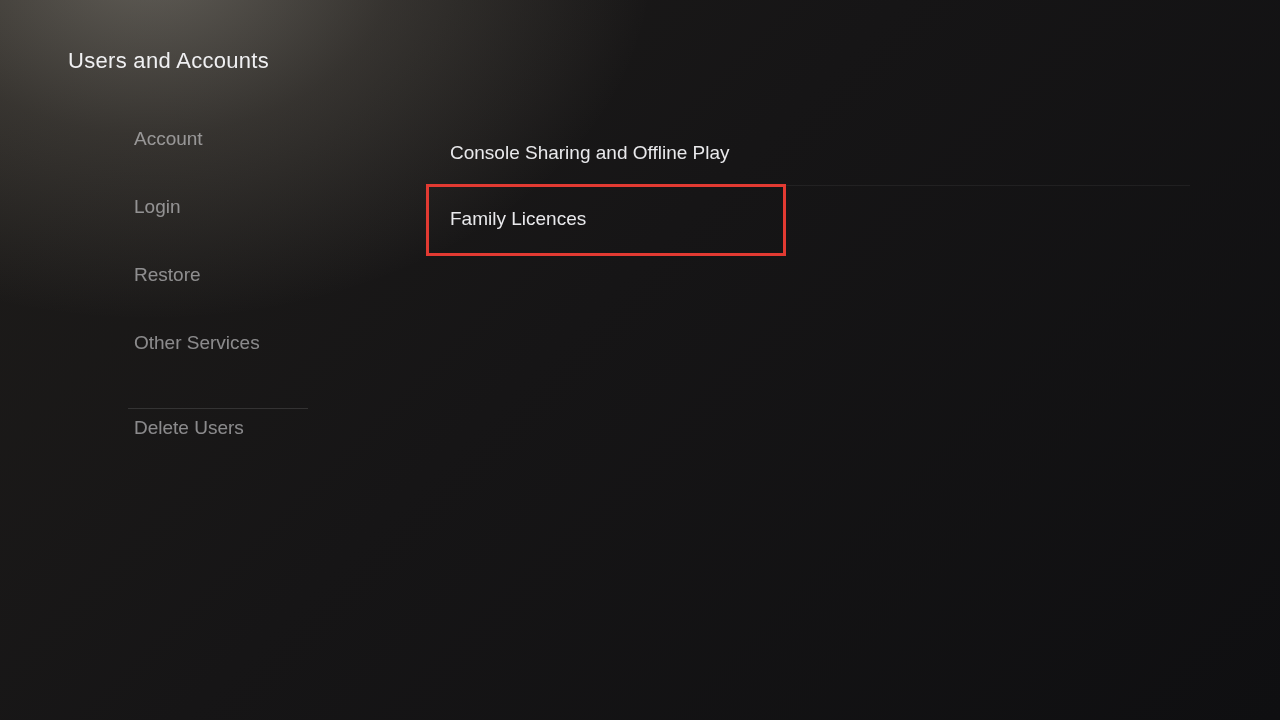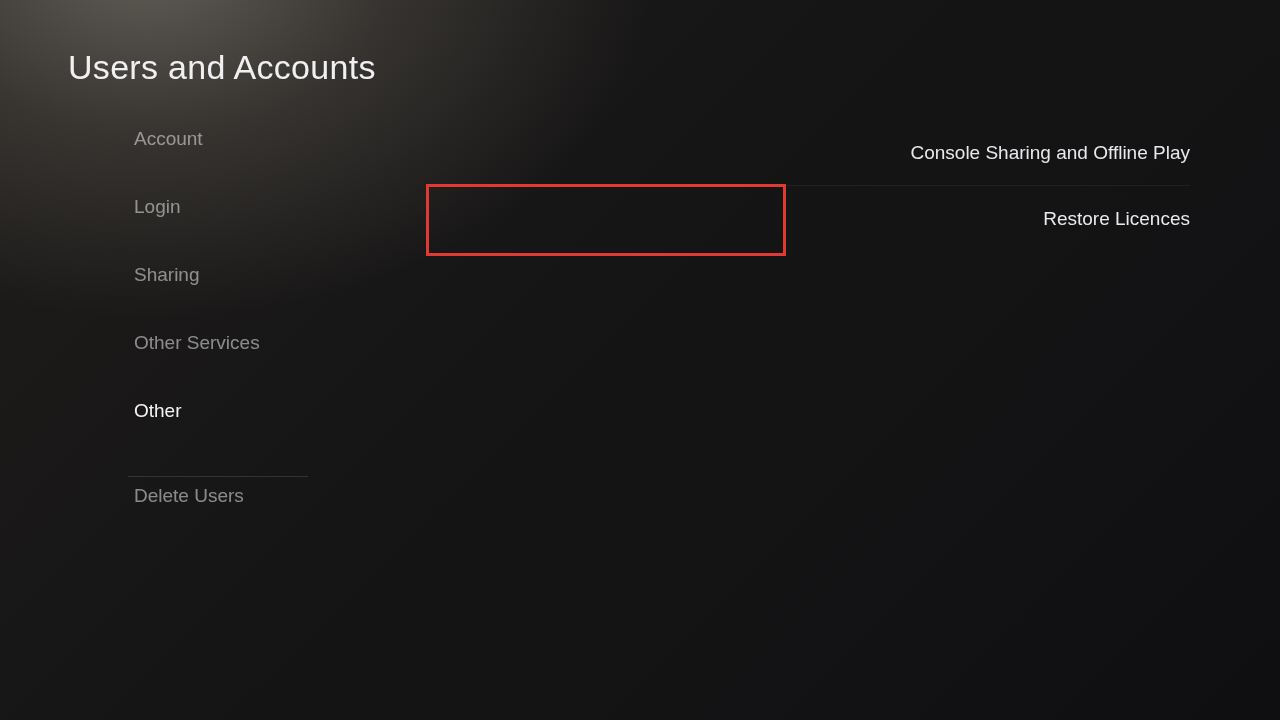--- a/index.html
+++ b/index.html
@@ -14,21 +14,21 @@
       linear-gradient(135deg, #1e1c1a 0%, #161516 45%, #0f0f11 100%);
     color: #e9e9ec;
     font-weight: 300;
     position: relative;
   }
 
   .page-title {
     position: absolute;
     left: 68px;
     top: 48px;
-    font-size: 34px;
+    font-size: 22px;
     font-weight: 300;
     letter-spacing: 0.3px;
     color: #f0f0f2;
   }
 
   .sidebar {
     position: absolute;
     left: 118px;
     top: 128px;
     width: 230px;
@@ -61,21 +61,20 @@
   .content-item {
     display: flex;
     align-items: center;
     height: 66px;
     padding-left: 20px;
     font-size: 19px;
     color: #e9e9ec;
     border-bottom: 1px solid rgba(255,255,255,0.06);
     cursor: pointer;
     position: relative;
-    justify-content: flex-end;
   }
   .content-item:last-child { border-bottom: none; }
 
   .highlight-box {
     position: absolute;
     border: 3px solid #e23a32;
     pointer-events: none;
   }
 </style>
 </head>
@@ -85,41 +84,38 @@
 
 <nav class="sidebar">
   <div class="group">
     <div class="sidebar-item">
       <span>Account</span>
     </div>
     <div class="sidebar-item">
       <span>Login</span>
     </div>
     <div class="sidebar-item">
-      <span>Sharing</span>
+      <span>Restore</span>
     </div>
     <div class="sidebar-item">
       <span>Other Services</span>
-    </div>
-    <div class="sidebar-item selected">
-      <span>Other</span>
     </div>
   </div>
 
   <div class="divider"></div>
 
   <div class="group">
     <div class="sidebar-item">
       <span>Delete Users</span>
     </div>
   </div>
 </nav>
 
 <section class="content">
   <div class="content-item">
     <span>Console Sharing and Offline Play</span>
   </div>
   <div class="content-item">
-    <span>Restore Licences</span>
+    <span>Family Licences</span>
   </div>
 </section>
 
 <div class="highlight-box" style="left:426px; top:184px; width:360px; height:72px;"></div>
 
 </body></html>

